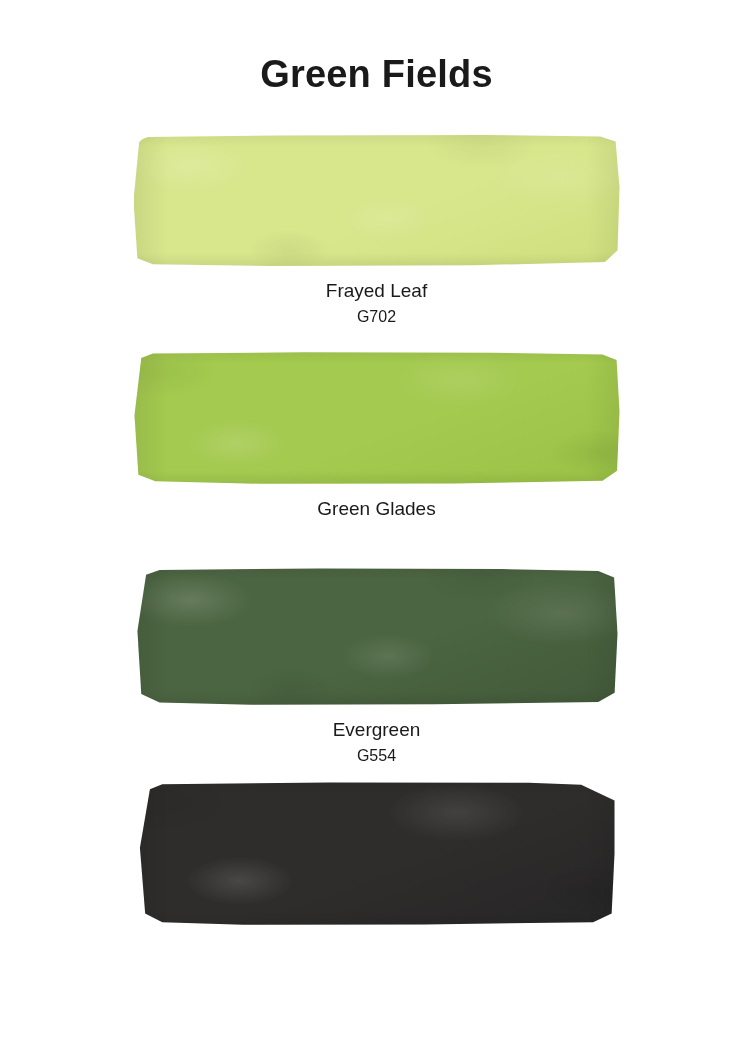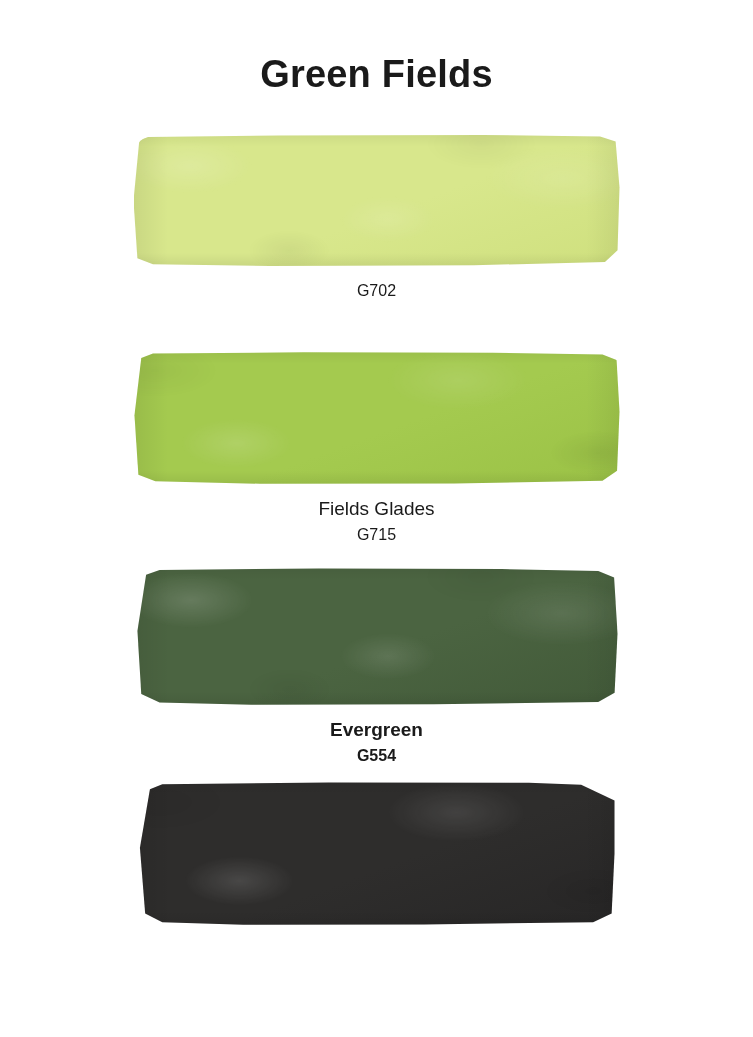--- a/index.html
+++ b/index.html
@@ -46,21 +46,21 @@
 
   .swatch-entry {
     position: absolute;
     left: 0;
     width: 753px;
   }
 
   
   .swatch-entry.e0 { top: 135px; }
   .swatch-entry.e1 { top: 352px; }
-  .swatch-entry.e2 { top: 568px; font-weight: bold; }
+  .swatch-entry.e2 { top: 568px; }
   .swatch-entry.e3 { top: 782px; }
 
   .swatch-chip {
     position: relative;
     margin: 0 auto;
     overflow: hidden;
   }
 
   
   .e0 .swatch-chip {
@@ -165,33 +165,33 @@
 
   <div class="swatch-list">
 
     <div class="swatch-entry e0">
       <div class="swatch-chip">
         <div class="chip-paint" style="background: linear-gradient(160deg, rgb(216, 231, 140) 0%, rgb(216, 231, 140) 55%, rgb(207, 224, 126) 100%);"></div>
         <div class="chip-texture t1"></div>
         <div class="chip-edge"></div>
       </div>
       <div class="swatch-caption">
+        <div class="swatch-name">Frayed Leaf</div>
         <div class="swatch-code">G702</div>
       </div>
     </div>
 
     <div class="swatch-entry e1">
       <div class="swatch-chip">
         <div class="chip-paint" style="background: linear-gradient(160deg, rgb(164, 202, 79) 0%, rgb(164, 202, 79) 55%, rgb(155, 194, 70) 100%);"></div>
         <div class="chip-texture t2"></div>
         <div class="chip-edge"></div>
       </div>
       <div class="swatch-caption">
-        <div class="swatch-name">Fields Glades</div>
-        <div class="swatch-code">G715</div>
+        <div class="swatch-name">Green Glades</div>
       </div>
     </div>
 
     <div class="swatch-entry e2">
       <div class="swatch-chip">
         <div class="chip-paint" style="background: linear-gradient(160deg, rgb(75, 100, 65) 0%, rgb(75, 100, 65) 55%, rgb(66, 90, 57) 100%);"></div>
         <div class="chip-texture t1"></div>
         <div class="chip-edge"></div>
       </div>
       <div class="swatch-caption">

